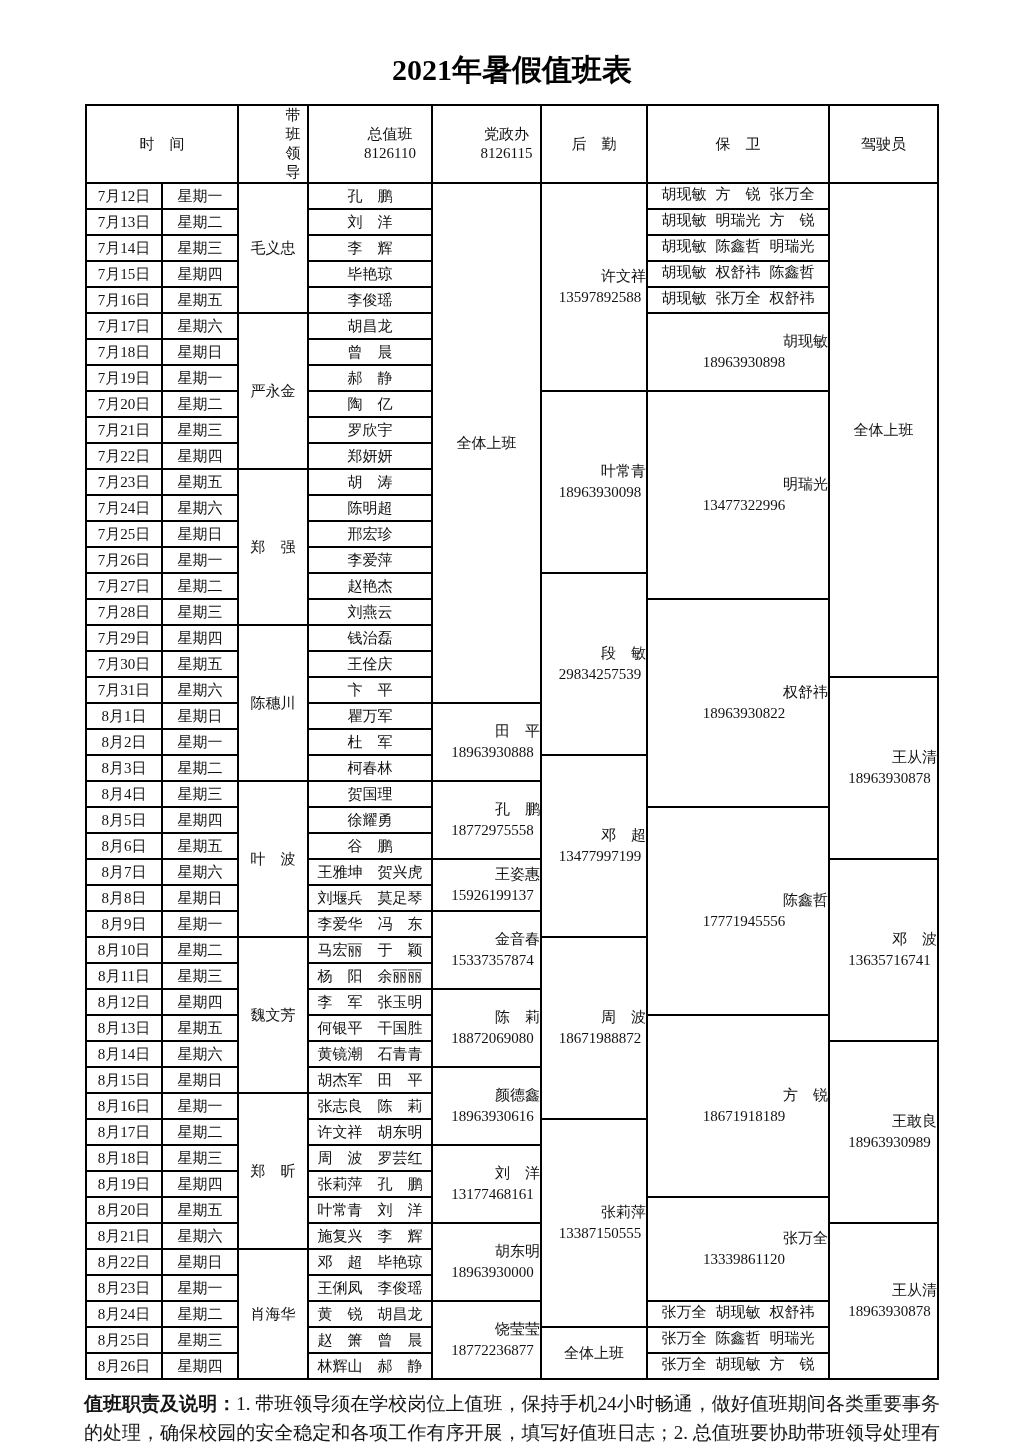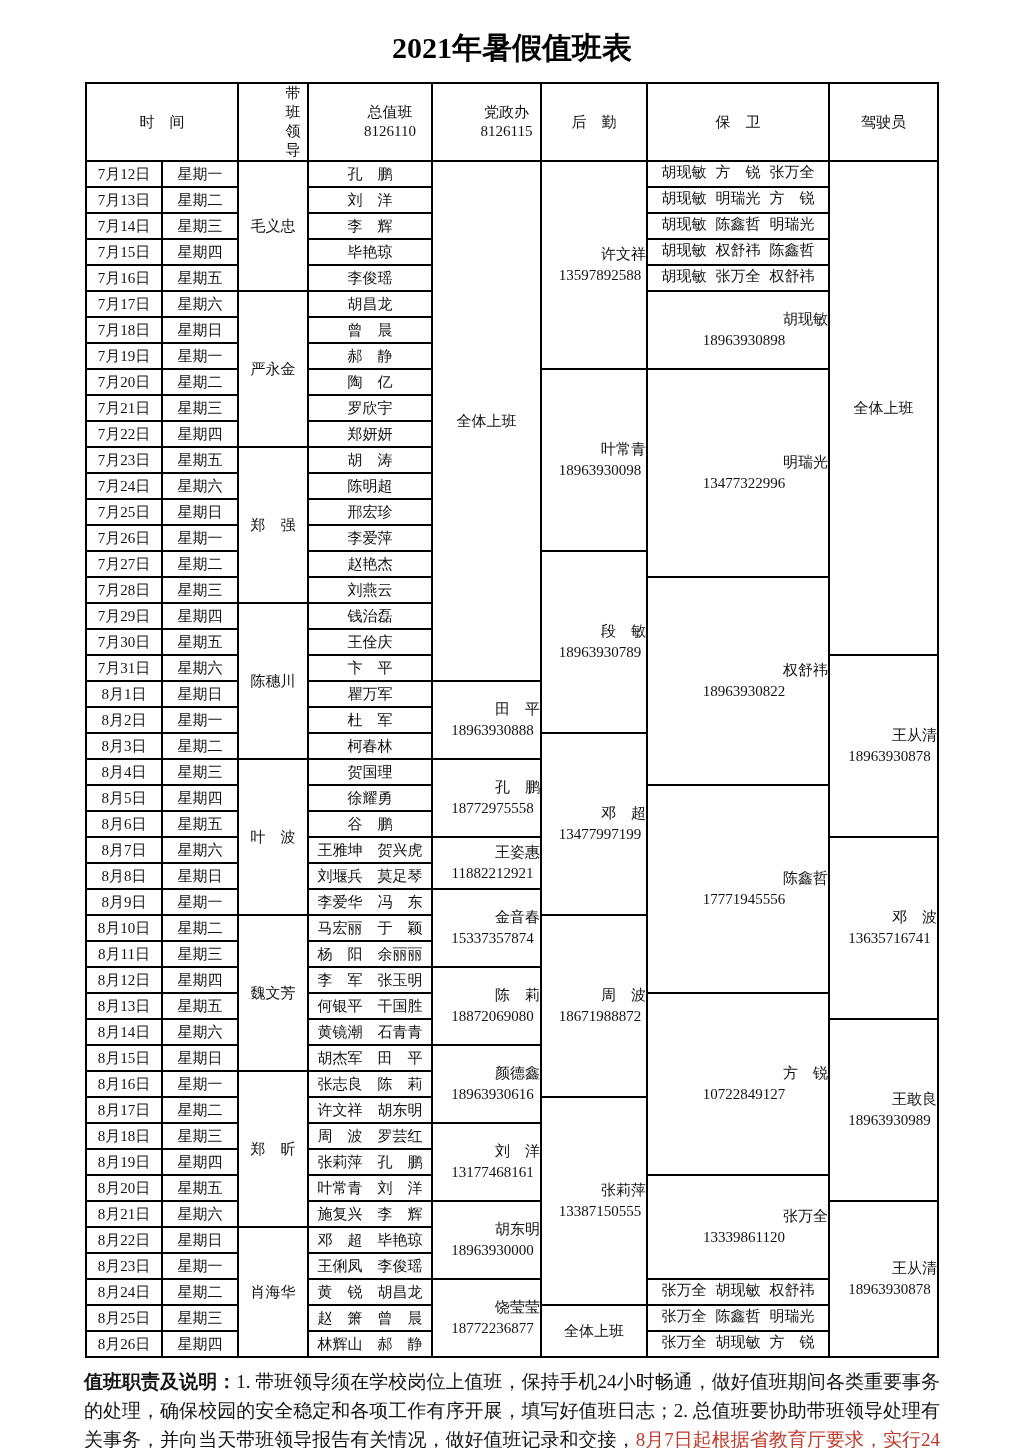--- a/index.html
+++ b/index.html
@@ -2,21 +2,21 @@
 <html><head>
 <meta charset="utf-8">
 <style>
   html,body{margin:0;padding:0;}
   body{
     width:1024px;height:1448px;background:#ffffff;color:#111;
     font-family:"Liberation Serif","DejaVu Serif",serif;
     overflow:hidden;
   }
   .title{
-    padding-top:28px;text-align:center;
+    padding-top:50px;text-align:center;
     font-size:30px;font-weight:bold;color:#000;
   }
   table.duty{
     border-collapse:collapse;table-layout:fixed;
     width:852px;margin:13px auto 0 auto;
   }
   table.duty th,table.duty td{
     border:2px solid #000;padding:0;text-align:center;vertical-align:middle;
     font-size:15px;font-weight:normal;overflow:hidden;
   }
@@ -171,21 +171,21 @@
         <td>7月26日</td>
         <td>星期一</td>
         <td>李爱萍</td>
       </tr>
       <tr>
         <td>7月27日</td>
         <td>星期二</td>
         <td>赵艳杰</td>
         <td rowspan="7">
           <div class="np-name">段　敏</div>
-          <div class="np-phone">18963930789</div>
+          <div class="np-phone">29834257539</div>
         </td>
       </tr>
       <tr>
         <td>7月28日</td>
         <td>星期三</td>
         <td>刘燕云</td>
         <td rowspan="8">
           <div class="np-name">权舒祎</div>
           <div class="np-phone">18963930822</div>
         </td>
@@ -256,21 +256,21 @@
         <td>8月6日</td>
         <td>星期五</td>
         <td>谷　鹏</td>
       </tr>
       <tr>
         <td>8月7日</td>
         <td>星期六</td>
         <td>王雅坤　贺兴虎</td>
         <td rowspan="2">
           <div class="np-name">王姿惠</div>
-          <div class="np-phone">11882212921</div>
+          <div class="np-phone">15926199137</div>
         </td>
         <td rowspan="7">
           <div class="np-name">邓　波</div>
           <div class="np-phone">13635716741</div>
         </td>
       </tr>
       <tr>
         <td>8月8日</td>
         <td>星期日</td>
         <td>刘堰兵　莫足琴</td>
@@ -307,21 +307,21 @@
           <div class="np-name">陈　莉</div>
           <div class="np-phone">18872069080</div>
         </td>
       </tr>
       <tr>
         <td>8月13日</td>
         <td>星期五</td>
         <td>何银平　干国胜</td>
         <td rowspan="7">
           <div class="np-name">方　锐</div>
-          <div class="np-phone">10722849127</div>
+          <div class="np-phone">18671918189</div>
         </td>
       </tr>
       <tr>
         <td>8月14日</td>
         <td>星期六</td>
         <td>黄镜潮　石青青</td>
         <td rowspan="7">
           <div class="np-name">王敢良</div>
           <div class="np-phone">18963930989</div>
         </td>

